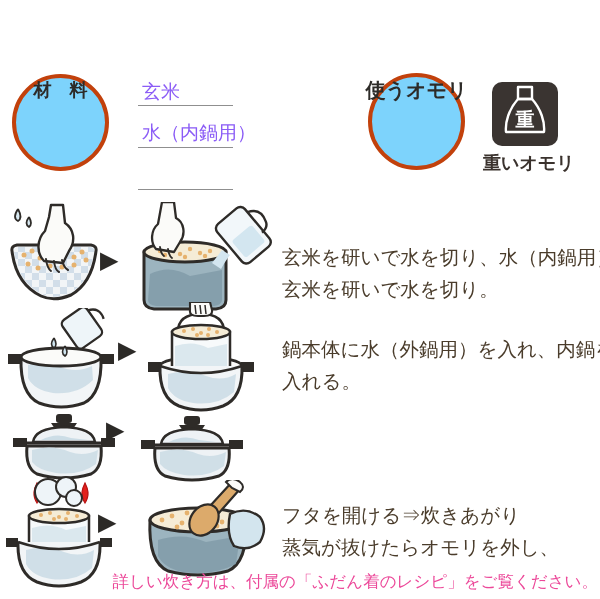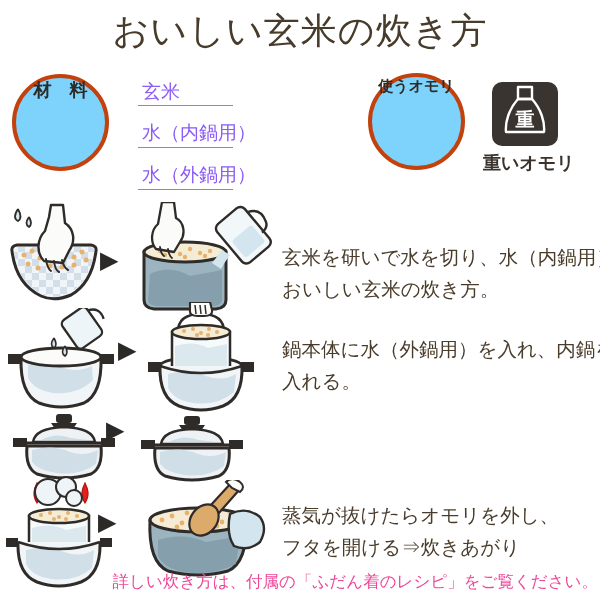--- a/index.html
+++ b/index.html
@@ -18,21 +18,21 @@
     display:flex; align-items:flex-start; justify-content:center;
     background:#7dd3fc;
   }
   .badge-label {
     font-family:"Liberation Sans", sans-serif; font-weight:bold;
     color:#2d2b28; white-space:nowrap;
   }
   #materials-badge { left:12px; top:74px; width:97px; height:97px; }
   #materials-badge .badge-label { font-size:18px; }
   #weight-badge { left:368px; top:73px; width:97px; height:97px; }
-  #weight-badge .badge-label { font-size:15px; }
+  #weight-badge .badge-label { font-size:20px; }
   .ingredient {
     left:142px; font-size:19px; color:#8b5cf6; white-space:nowrap;
   }
   .ing-divider { left:138px; width:95px; border-top:1px solid #8f8f8f; height:0; }
   #weight-icon-box {
     left:492px; top:82px; width:66px; height:64px;
     background:#3a3431; border-radius:10px;
     display:flex; align-items:center; justify-content:center;
   }
   #weight-caption {
@@ -53,31 +53,29 @@
     font-family:"Liberation Sans", sans-serif;
     font-size:16.5px; color:#ec4899; white-space:nowrap;
   }
   svg { display:block; }
 </style>
 </head>
 <body>
 
 <div id="stage">
 
-  <h1 id="title" class="abs">おいしい玄米の炊き方</h1>
 
   <div id="materials-badge" class="abs badge-circle">
     <span class="badge-label">材　料</span>
   </div>
 
   <div class="abs ingredient" style="top:79px;">玄米</div>
   <div class="abs ing-divider" style="top:105px;"></div>
   <div class="abs ingredient" style="top:120px;">水（内鍋用）</div>
   <div class="abs ing-divider" style="top:147px;"></div>
-  <div class="abs ingredient" style="top:162px;">水（外鍋用）</div>
   <div class="abs ing-divider" style="top:189px;"></div>
 
   <div id="weight-badge" class="abs badge-circle">
     <span class="badge-label">使うオモリ</span>
   </div>
 
   <div id="weight-icon-box" class="abs">
     <svg width="66" height="64" viewBox="0 0 66 64">
       <g fill="none" stroke="#ffffff" stroke-width="2.4" stroke-linejoin="round">
         <path d="M26,5 L40,5 L40,17 L26,17 Z"></path>
@@ -145,21 +143,21 @@
       <g transform="rotate(-40 122 34)">
         <rect x="104" y="8" width="36" height="50" rx="6" fill="#f2f7fa" stroke="#2e2b28" stroke-width="2.4"></rect>
         <rect x="109" y="30" width="26" height="22" rx="3" fill="#d3e6f0"></rect>
         <path d="M140,18 q13,5 8,19 q-2,6 -10,6" fill="none" stroke="#2e2b28" stroke-width="2.4"></path>
       </g>
     </svg>
   </div>
 
   <div class="abs step-text" style="top:242px;">
     <div>玄米を研いで水を切り、水（内鍋用）</div>
-    <div>おいしい玄米の炊き方。</div>
+    <div>玄米を研いで水を切り。</div>
   </div>
 
   <div class="abs" style="left:8px; top:308px;">
     <svg width="106" height="108" viewBox="0 0 106 108">
       <rect x="0" y="46" width="13" height="10" fill="#2e2b28"></rect>
       <rect x="93" y="46" width="13" height="10" fill="#2e2b28"></rect>
       <path d="M13,50 Q12,86 31,95 Q53,103 76,95 Q94,86 93,50 Z" fill="#f2f5f7" stroke="#2e2b28" stroke-width="3" stroke-linejoin="round"></path>
       <path d="M20,57 Q35,50 50,58 Q68,66 84,58 L85,72 Q70,87 45,85 Q26,82 20,70 Z" fill="#ccdde6" opacity="0.9"></path>
       <ellipse cx="53" cy="49" rx="40" ry="9" fill="#fbfbf9" stroke="#2e2b28" stroke-width="3"></ellipse>
       <g transform="rotate(-35 75 18)">
@@ -291,19 +289,19 @@
         <circle cx="79" cy="33" r="2.4"></circle>
       </g>
       <path d="M102,34 Q118,26 132,37 Q140,48 132,62 Q120,72 106,66 Q98,54 102,34 Z" fill="#d3e5ee" stroke="#2e2b28" stroke-width="2.4"></path>
       <path d="M82,26 L104,2 L112,9 L90,34 Z" fill="#dcaa6b" stroke="#2e2b28" stroke-width="2.2" stroke-linejoin="round"></path>
       <ellipse cx="76" cy="40" rx="13" ry="17" transform="rotate(38 76 40)" fill="#dcaa6b" stroke="#2e2b28" stroke-width="2.2"></ellipse>
       <path d="M98,2 Q104,-4 112,2 Q118,7 112,12 L104,8 Z" fill="#fbfbf9" stroke="#2e2b28" stroke-width="2"></path>
     </svg>
   </div>
 
   <div class="abs step-text" style="top:500px;">
+    <div>フタを開ける⇒炊きあがり</div>
     <div>蒸気が抜けたらオモリを外し、</div>
-    <div>フタを開ける⇒炊きあがり</div>
   </div>
 
   <div id="footer-note" class="abs">詳しい炊き方は、付属の「ふだん着のレシピ」をご覧ください。</div>
 
 </div>
 
 </body></html>

